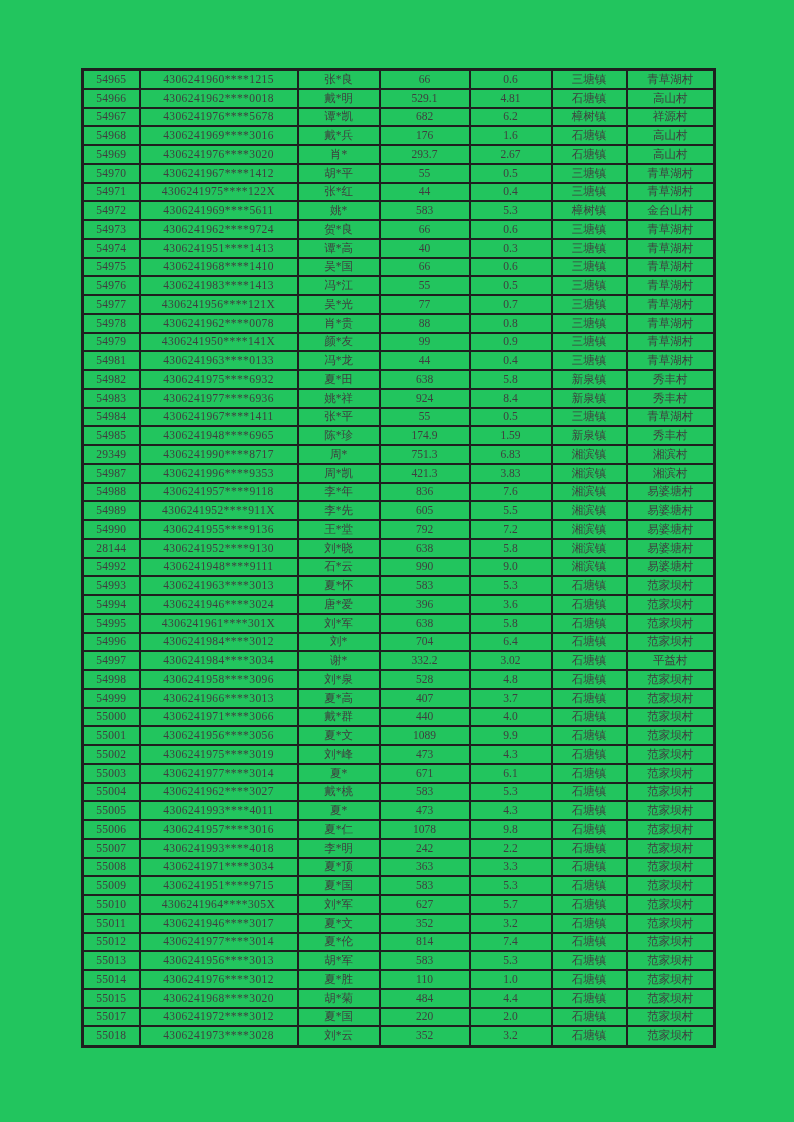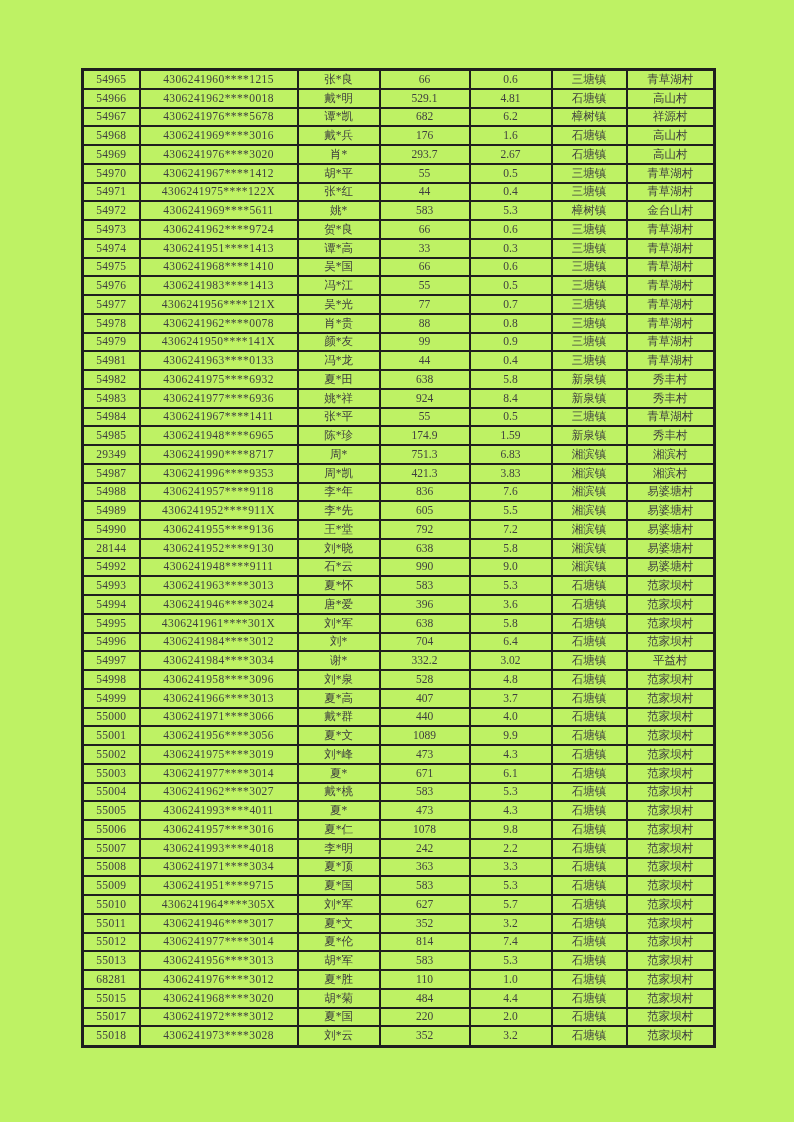--- a/index.html
+++ b/index.html
@@ -43,21 +43,21 @@
   col.c-id      { width: 158px; }
   col.c-name    { width: 82px; }
   col.c-value1  { width: 90px; }
   col.c-value2  { width: 82px; }
   col.c-town    { width: 75px; }
   col.c-village { width: 88px; }
 </style>
 </head>
 <body>
 
-<div class="page" style="background: #bef264;">
+<div class="page" style="background: #22c55e;">
   <table class="records">
     <colgroup>
       <col class="c-index">
       <col class="c-id">
       <col class="c-name">
       <col class="c-value1">
       <col class="c-value2">
       <col class="c-town">
       <col class="c-village">
     </colgroup>
@@ -140,21 +140,21 @@
           <td class="col-name">贺*良</td>
           <td class="col-value1">66</td>
           <td class="col-value2">0.6</td>
           <td class="col-town">三塘镇</td>
           <td class="col-village">青草湖村</td>
         </tr>
         <tr>
           <td class="col-index">54974</td>
           <td class="col-id">4306241951****1413</td>
           <td class="col-name">谭*高</td>
-          <td class="col-value1">33</td>
+          <td class="col-value1">40</td>
           <td class="col-value2">0.3</td>
           <td class="col-town">三塘镇</td>
           <td class="col-village">青草湖村</td>
         </tr>
         <tr>
           <td class="col-index">54975</td>
           <td class="col-id">4306241968****1410</td>
           <td class="col-name">吴*国</td>
           <td class="col-value1">66</td>
           <td class="col-value2">0.6</td>
@@ -488,21 +488,21 @@
         <tr>
           <td class="col-index">55013</td>
           <td class="col-id">4306241956****3013</td>
           <td class="col-name">胡*军</td>
           <td class="col-value1">583</td>
           <td class="col-value2">5.3</td>
           <td class="col-town">石塘镇</td>
           <td class="col-village">范家坝村</td>
         </tr>
         <tr>
-          <td class="col-index">68281</td>
+          <td class="col-index">55014</td>
           <td class="col-id">4306241976****3012</td>
           <td class="col-name">夏*胜</td>
           <td class="col-value1">110</td>
           <td class="col-value2">1.0</td>
           <td class="col-town">石塘镇</td>
           <td class="col-village">范家坝村</td>
         </tr>
         <tr>
           <td class="col-index">55015</td>
           <td class="col-id">4306241968****3020</td>

